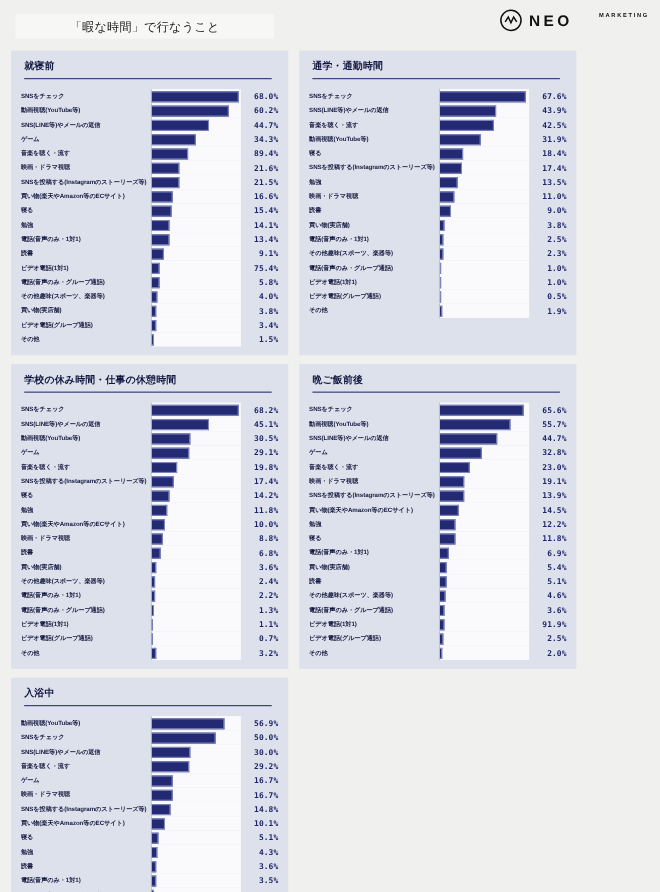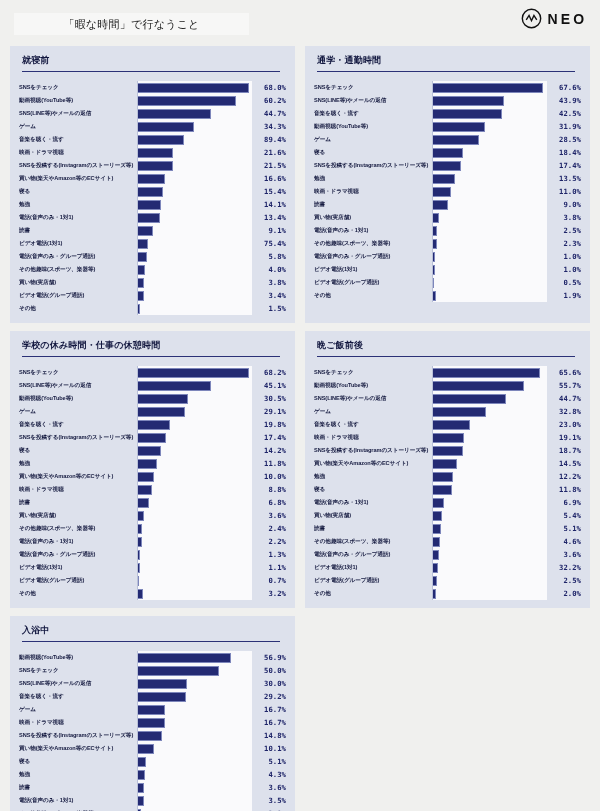--- a/index.html
+++ b/index.html
@@ -33,21 +33,21 @@
   .title-plate span {
     font-size: 11px;
     font-weight: normal;
     color: #1a1a1a;
     letter-spacing: .02em;
     white-space: nowrap;
   }
   .logo {
     position: absolute;
     right: 10px; top: 8px;
-    display: flex; flex-direction: column;  gap: 27px;
+    display: flex; flex-direction: row; align-items: center;
   }
   .logo-row { display: flex; align-items: center; gap: 6px; }
   .logo-mark { width: 21px; height: 21px; display:block; }
   .logo-word {
     font-size: 14px; font-weight: bold; letter-spacing: .22em;
     color: #111; line-height: 1;
   }
   .logo-sub {
     font-size: 5.2px; font-weight: bold; letter-spacing: .30em;
     color: #111; margin-top: 3px; margin-left: 24px;
@@ -57,21 +57,21 @@
   
   .grid {
     position: relative;
     padding: 0 10px 8px 10px;
     display: flex;
     flex-wrap: wrap;
     gap: 8px 10px;
     align-content: flex-start;
   }
   .panel {
-    width: 285px;
+    width: 252px;
     background: #dde1ec;
     padding: 8px 9px 8px 9px;
   }
   .panel-title {
     font-size: 9px;
     font-weight: bold;
     color: #12173f;
     letter-spacing: .02em;
     margin-left: 3px;
   }
@@ -307,27 +307,20 @@
             <div class="row-value">42.5%</div>
           </div>
           <div class="row">
             <div class="row-label">動画視聴(YouTube等)</div>
             <div class="bar-track">
               <div class="bar" style="width: 45.5714%;"></div>
             </div>
             <div class="row-value">31.9%</div>
           </div>
           <div class="row">
-            <div class="row-label">ゲーム</div>
-            <div class="bar-track">
-              <div class="bar" style="width: 40.7143%;"></div>
-            </div>
-            <div class="row-value">28.5%</div>
-          </div>
-          <div class="row">
             <div class="row-label">寝る</div>
             <div class="bar-track">
               <div class="bar" style="width: 26.2857%;"></div>
             </div>
             <div class="row-value">18.4%</div>
           </div>
           <div class="row">
             <div class="row-label">SNSを投稿する(Instagramのストーリーズ等)</div>
             <div class="bar-track">
               <div class="bar" style="width: 24.8571%;"></div>
@@ -582,21 +575,21 @@
             <div class="bar-track">
               <div class="bar" style="width: 27.2857%;"></div>
             </div>
             <div class="row-value">19.1%</div>
           </div>
           <div class="row">
             <div class="row-label">SNSを投稿する(Instagramのストーリーズ等)</div>
             <div class="bar-track">
               <div class="bar" style="width: 26.7143%;"></div>
             </div>
-            <div class="row-value">18.7%</div>
+            <div class="row-value">13.9%</div>
           </div>
           <div class="row">
             <div class="row-label">買い物(楽天やAmazon等のECサイト)</div>
             <div class="bar-track">
               <div class="bar" style="width: 20.7143%;"></div>
             </div>
             <div class="row-value">14.5%</div>
           </div>
           <div class="row">
             <div class="row-label">勉強</div>
@@ -645,21 +638,21 @@
             <div class="bar-track">
               <div class="bar" style="width: 5.14286%;"></div>
             </div>
             <div class="row-value">3.6%</div>
           </div>
           <div class="row">
             <div class="row-label">ビデオ電話(1対1)</div>
             <div class="bar-track">
               <div class="bar" style="width: 4.71429%;"></div>
             </div>
-            <div class="row-value">32.2%</div>
+            <div class="row-value">91.9%</div>
           </div>
           <div class="row">
             <div class="row-label">ビデオ電話(グループ通話)</div>
             <div class="bar-track">
               <div class="bar" style="width: 3.57143%;"></div>
             </div>
             <div class="row-value">2.5%</div>
           </div>
           <div class="row">
             <div class="row-label">その他</div>

